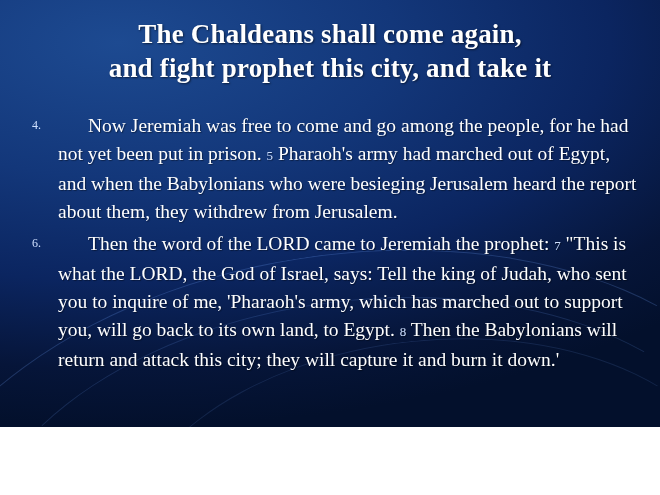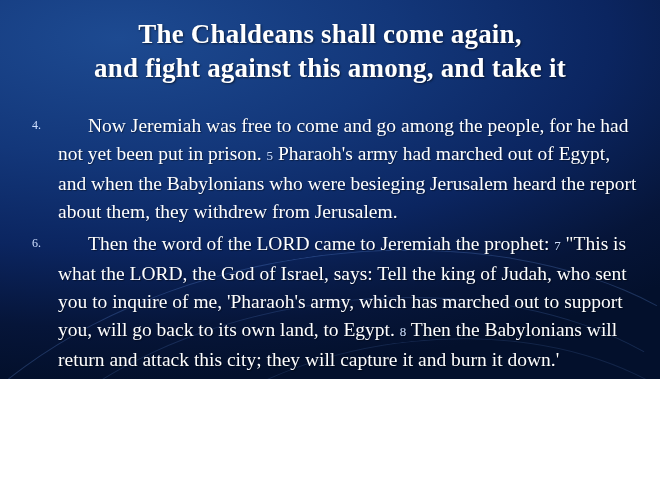--- a/index.html
+++ b/index.html
@@ -8,21 +8,21 @@
   }
   body {
     width: 660px;
     height: 495px;
     overflow: hidden;
     font-family: "Liberation Serif", serif;
   }
   #slide {
     position: relative;
     width: 660px;
-    height: 379px;
+    height: 427px;
     background:
       radial-gradient(ellipse 120% 90% at 18% 10%, #1d4a91 0%, #13377a 35%, #0b2560 62%, #061539 85%, #03102c 100%);
     overflow: hidden;
   }
   
   .swoosh {
     position: absolute;
     border-radius: 50%;
     border: 1px solid rgba(120,170,255,0.22);
     border-color: rgba(120,170,255,0.22) transparent transparent transparent;
@@ -105,21 +105,21 @@
 <body>
 
 <div id="slide">
 
   <div class="swoosh a"></div>
   <div class="swoosh b"></div>
   <div class="swoosh c"></div>
 
   <div id="title">
     <span class="line">The Chaldeans shall come again,</span>
-    <span class="line">and fight against this among, and take it</span>
+    <span class="line">and fight prophet this city, and take it</span>
   </div>
 
   <div id="body">
 
     <div class="para">
       <div class="marker">4.</div>
       <div class="ptext">
         <span>Now Jeremiah was free to come and go among the people, for he had not yet been put in prison. </span><span class="vnum">5</span><span> Pharaoh's army had marched out of Egypt, and when the Babylonians who were besieging Jerusalem heard the report about them, they withdrew from Jerusalem.</span>
       </div>
     </div>

